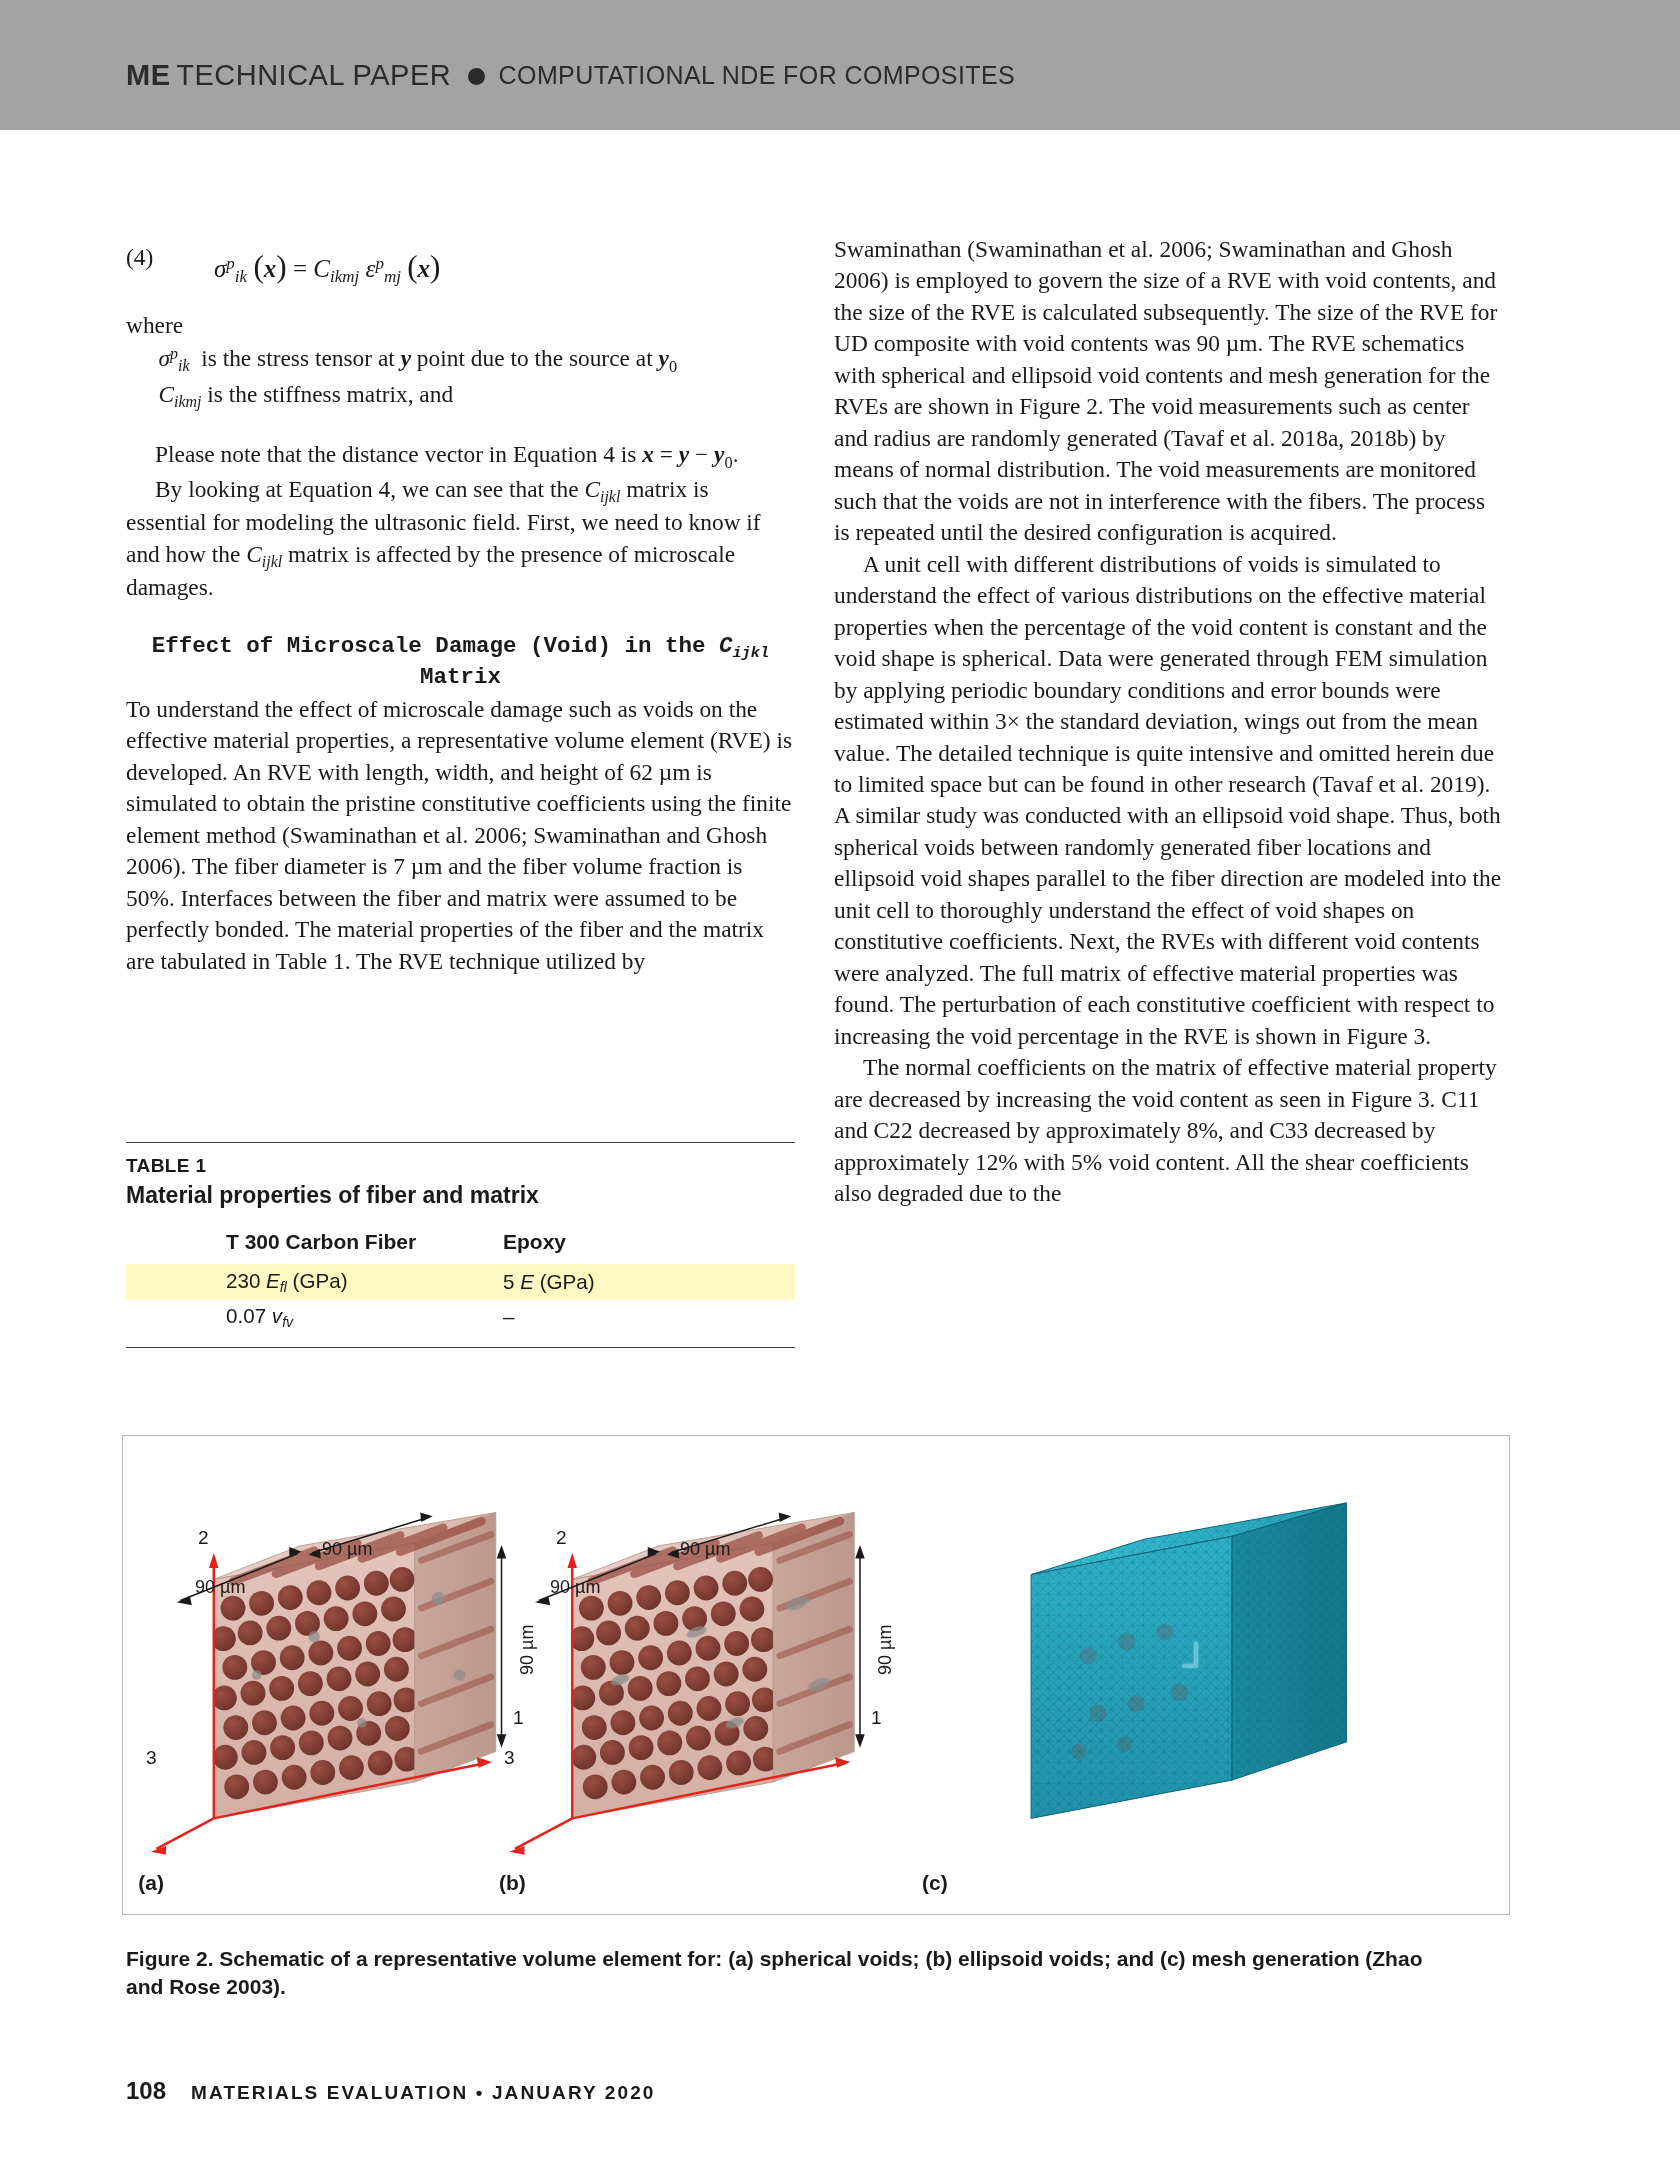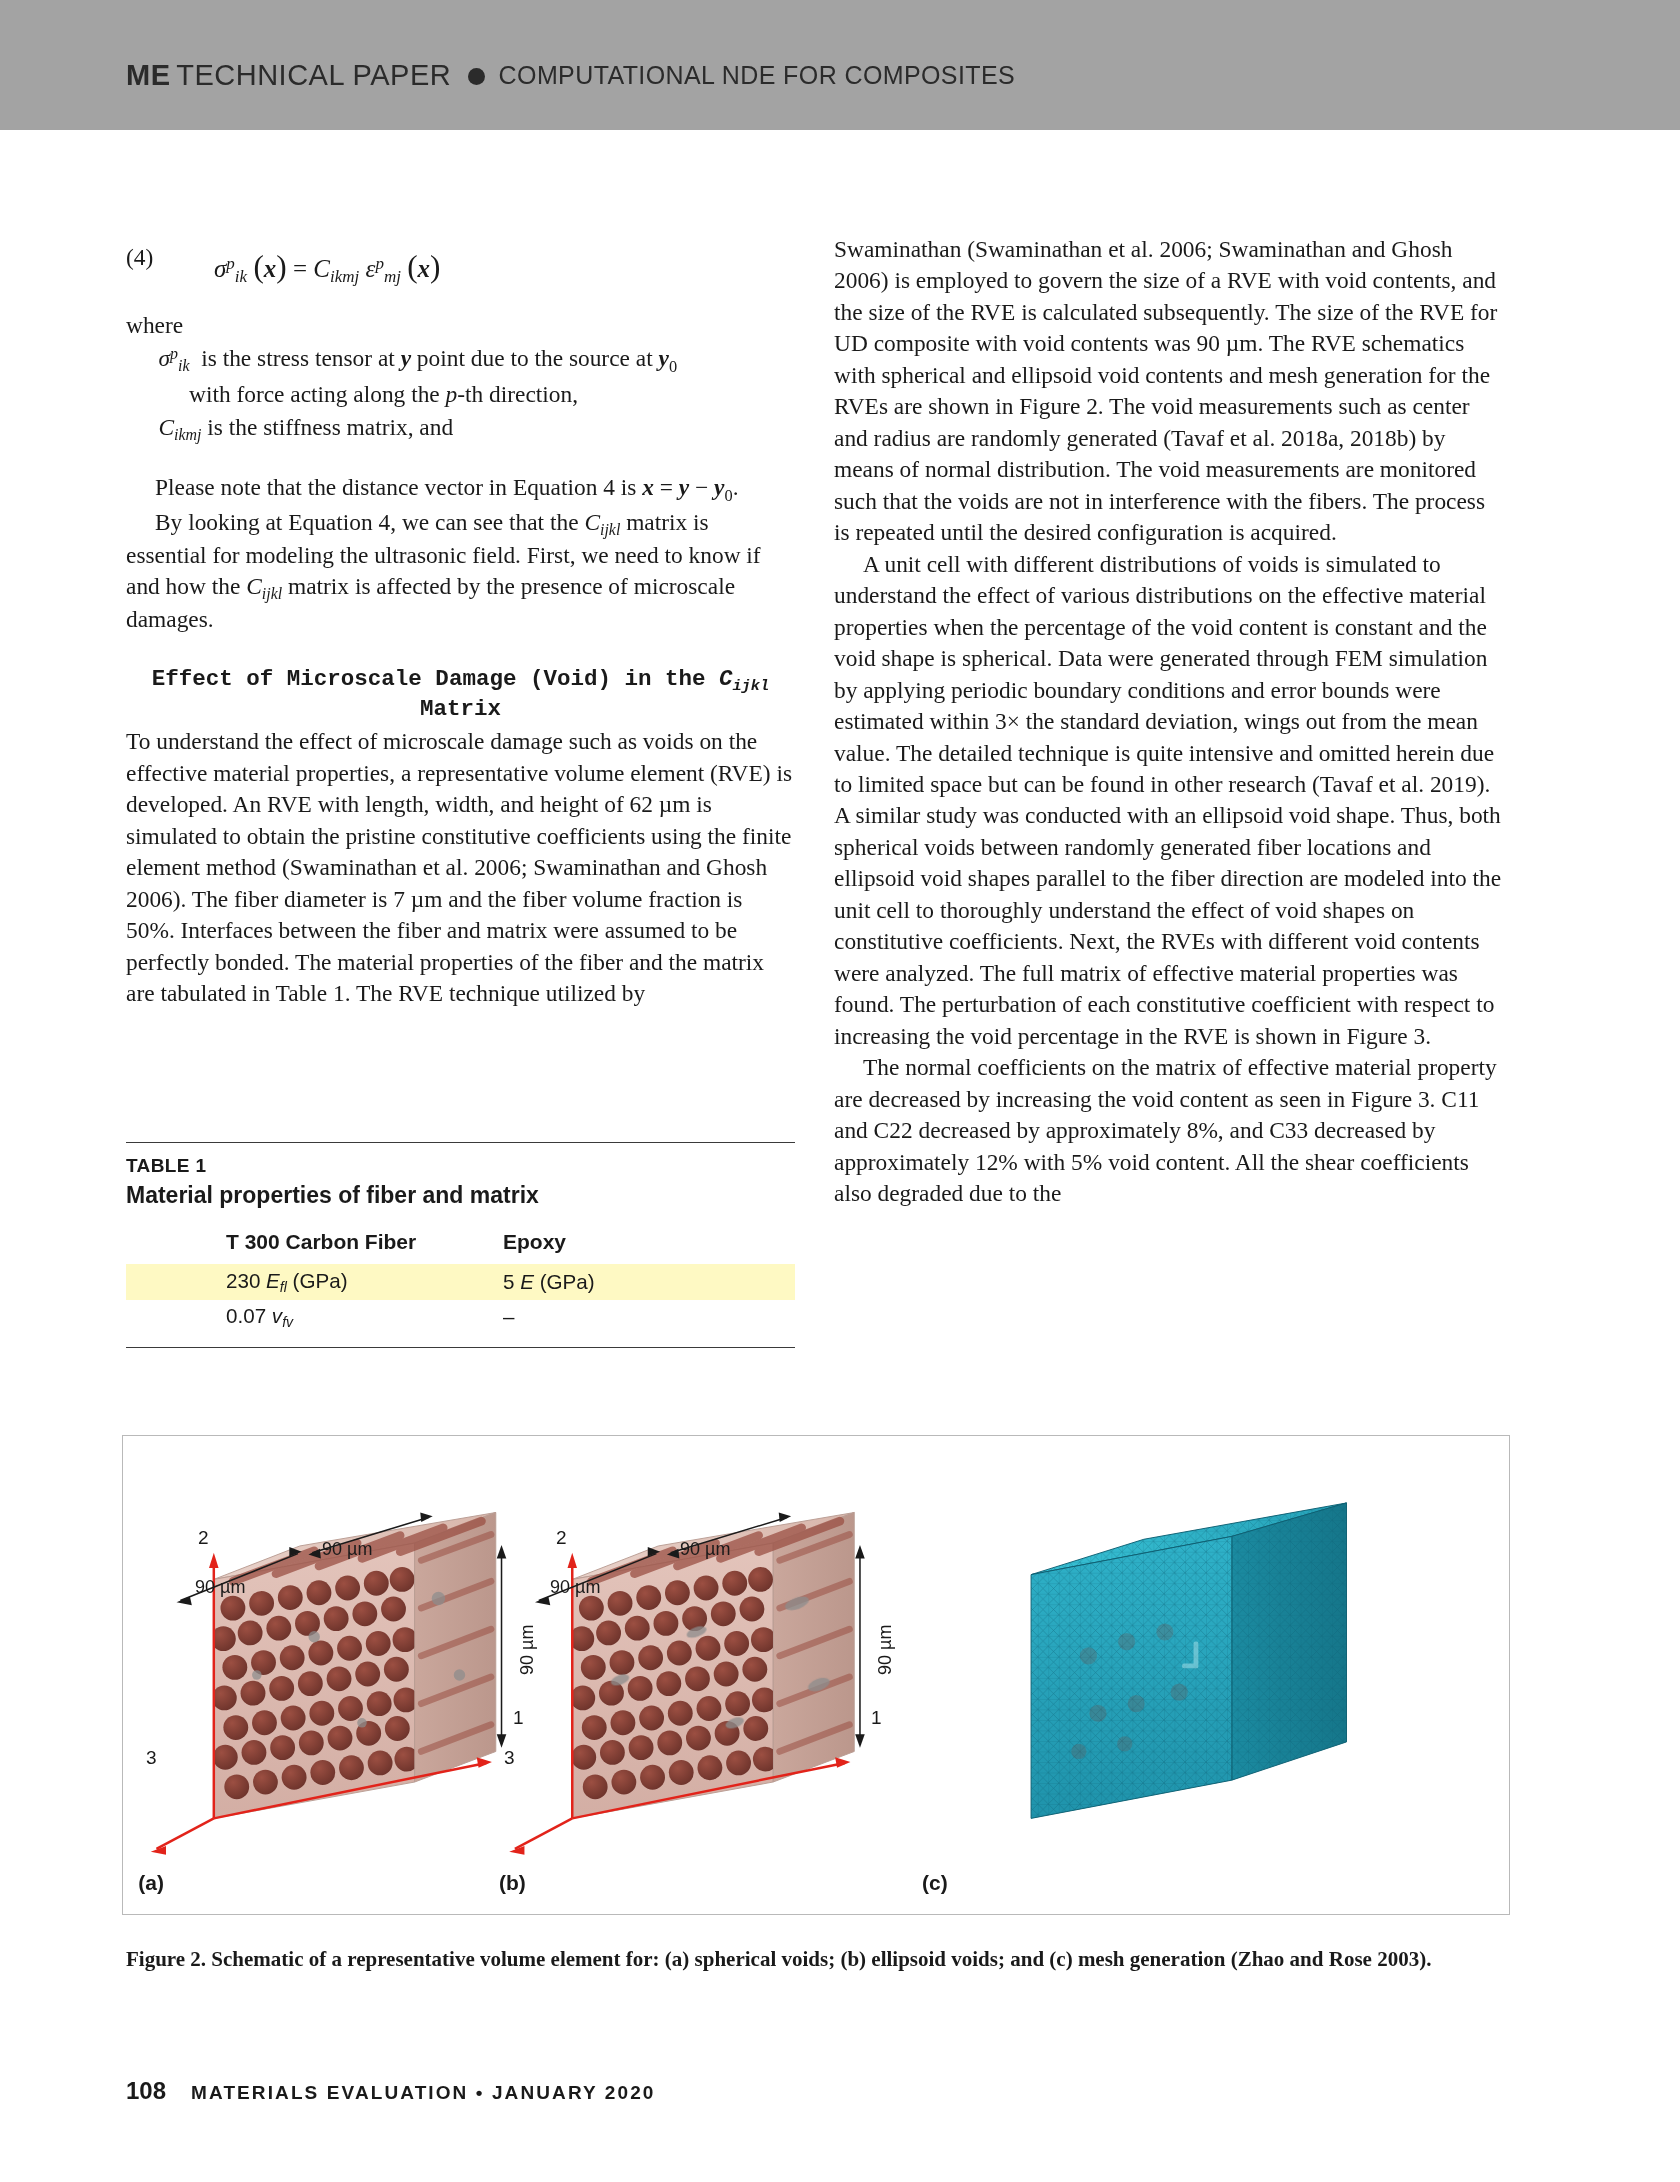--- a/index.html
+++ b/index.html
@@ -189,21 +189,21 @@
     height: 478px;
     border: 1.3px solid #b9b9b9;
     background: #ffffff;
     overflow: hidden;
   }
   .fig-caption {
     position: absolute;
     left: 126px;
     top: 1945px;
     width: 1338px;
-    font-family: Liberation Serif, serif;
+    font-family: Liberation Sans, sans-serif;
     font-weight: bold;
     font-size: 21px;
     line-height: 1.35;
   }
 
   .panel-label {
     position: absolute;
     font-family: "Liberation Sans", sans-serif;
     font-weight: bold;
     font-size: 21px;
@@ -272,23 +272,20 @@
       <span class="ital">ε</span><span class="sup">p</span><span class="sub">mj</span>
       <span class="big-paren">(</span><span class="bold ital">x</span><span class="big-paren">)</span>
     </span>
   </div>
 
   <div class="where-block">
     <div>where</div>
     <ul class="where-list">
       <li>
         <span class="ital">σ</span><span class="sup">p</span><span class="sub">ik</span>&nbsp; is the stress tensor at <span class="bold ital">y</span> point due to the source at <span class="bold ital">y</span><sub style="font-size:.7em">0</sub>
-      </li>
-      <li class="cont">
-        with force acting along the <span class="ital">p</span>-th direction,
       </li>
       <li>
         <span class="ital">C</span><span class="sub">ikmj</span> is the stiffness matrix, and
       </li>
     </ul>
   </div>
 
   <p class="ind" style="margin-top:27px">
     Please note that the distance vector in Equation 4 is <span class="bold ital">x</span> = <span class="bold ital">y</span> − <span class="bold ital">y</span><sub style="font-size:.7em">0</sub>.
   </p>

